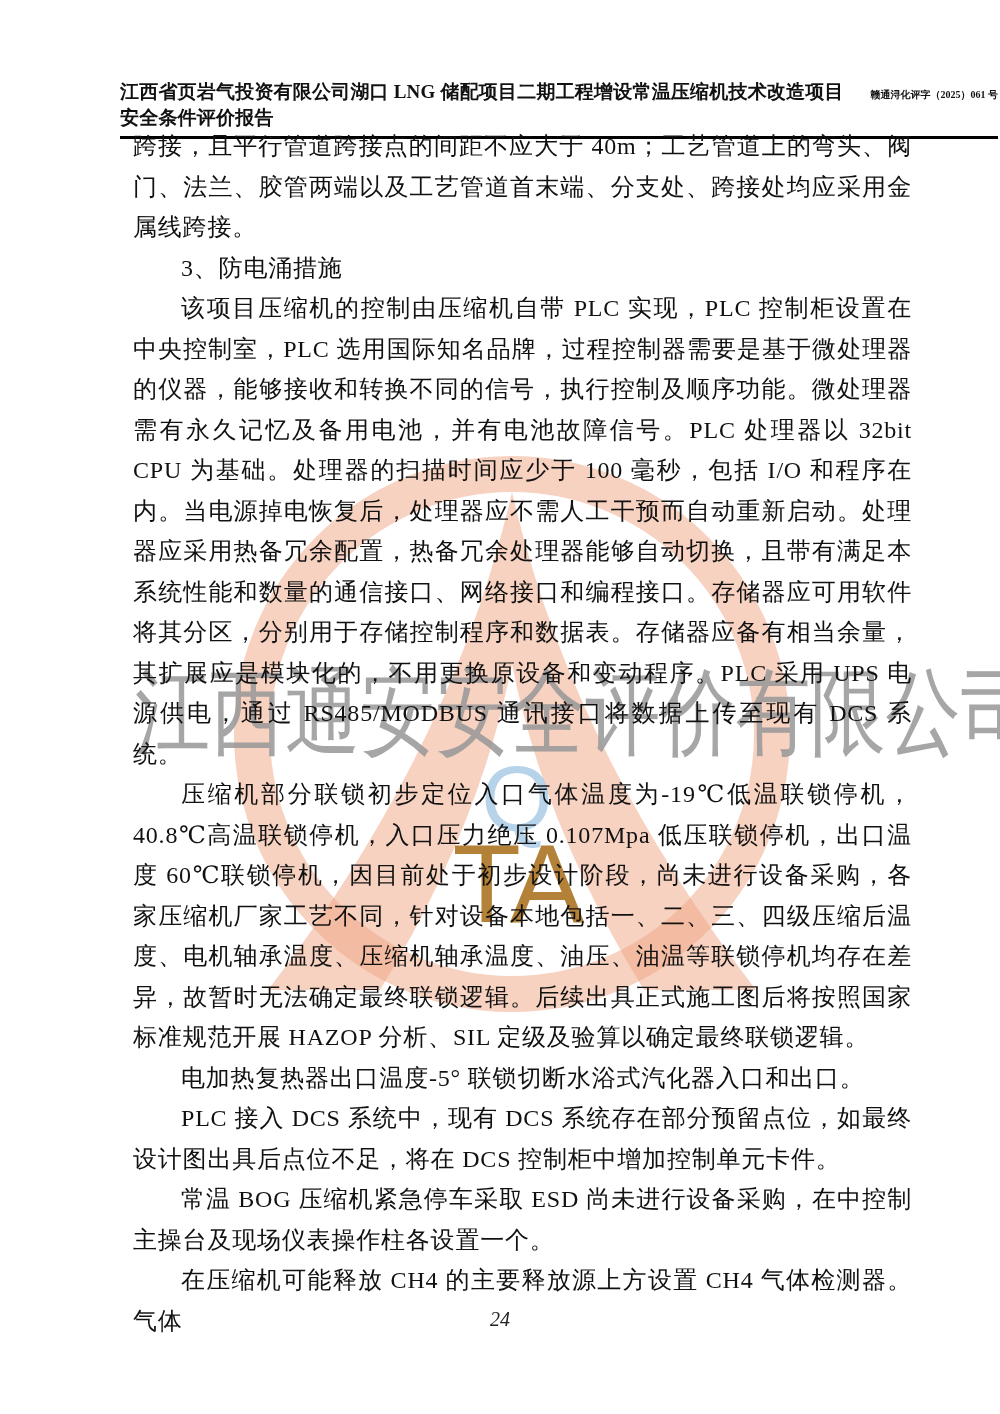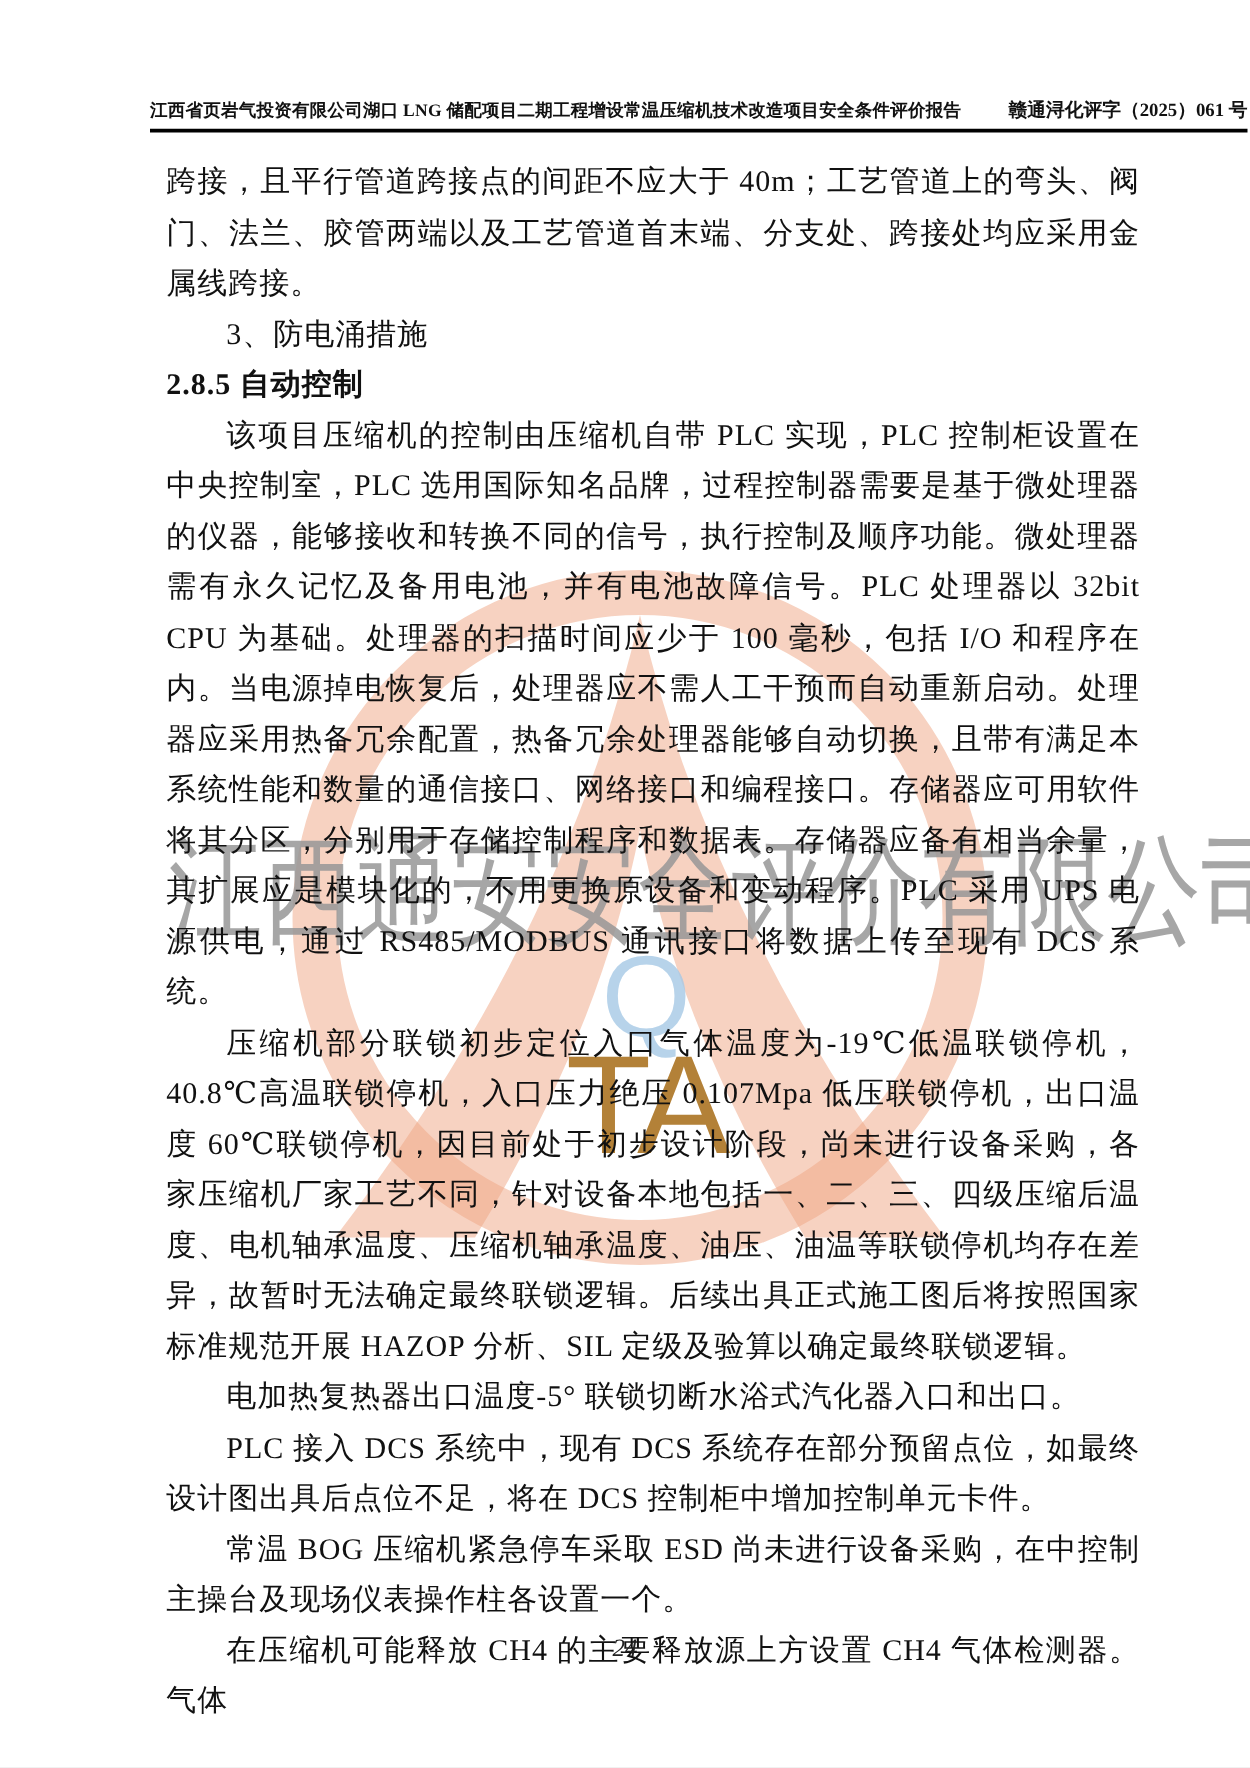--- a/index.html
+++ b/index.html
@@ -39,22 +39,22 @@
   
   .content-layer { position:absolute; inset:0; z-index:1; }
 
   .doc-header {
     position:absolute; left:120px; top:79px; width:878px;
     display:flex; justify-content:space-between; align-items:baseline;
     border-bottom:3px solid #000;
     padding-bottom:5px;
     font-weight:bold;
   }
-  .doc-header .left  { font-size:14px; letter-spacing:0.2px; }
-  .doc-header .right { font-size:15px; white-space:nowrap; margin-left:13px; }
+  .doc-header .left  { font-size:19px; letter-spacing:0.2px; }
+  .doc-header .right { font-size:10px; white-space:nowrap; margin-left:13px; }
 
   .doc-body {
     position:absolute; left:133px; top:126px; width:779px;
     font-size:24px; line-height:40.5px; letter-spacing:0.8px;
     text-align:justify;
   }
   .doc-body p { margin:0; }
   .indent { text-indent:2em; }
   .heading { font-weight:bold; }
 
@@ -82,21 +82,20 @@
   <div class="content-layer">
 
     <div class="doc-header">
       <span class="left">江西省页岩气投资有限公司湖口 LNG 储配项目二期工程增设常温压缩机技术改造项目安全条件评价报告</span>
       <span class="right">赣通浔化评字（2025）061 号</span>
     </div>
 
     <div class="doc-body">
       <p>跨接，且平行管道跨接点的间距不应大于 40m；工艺管道上的弯头、阀门、法兰、胶管两端以及工艺管道首末端、分支处、跨接处均应采用金属线跨接。</p>
       <p class="indent">3、防电涌措施</p>
-      <p class="heading">2.8.5 自动控制</p>
       <p class="indent">该项目压缩机的控制由压缩机自带 PLC 实现，PLC 控制柜设置在中央控制室，PLC 选用国际知名品牌，过程控制器需要是基于微处理器的仪器，能够接收和转换不同的信号，执行控制及顺序功能。微处理器需有永久记忆及备用电池，并有电池故障信号。PLC 处理器以 32bit CPU 为基础。处理器的扫描时间应少于 100 毫秒，包括 I/O 和程序在内。当电源掉电恢复后，处理器应不需人工干预而自动重新启动。处理器应采用热备冗余配置，热备冗余处理器能够自动切换，且带有满足本系统性能和数量的通信接口、网络接口和编程接口。存储器应可用软件将其分区，分别用于存储控制程序和数据表。存储器应备有相当余量，其扩展应是模块化的，不用更换原设备和变动程序。PLC 采用 UPS 电源供电，通过 RS485/MODBUS 通讯接口将数据上传至现有 DCS 系统。</p>
       <p class="indent">压缩机部分联锁初步定位入口气体温度为-19℃低温联锁停机，40.8℃高温联锁停机，入口压力绝压 0.107Mpa 低压联锁停机，出口温度 60℃联锁停机，因目前处于初步设计阶段，尚未进行设备采购，各家压缩机厂家工艺不同，针对设备本地包括一、二、三、四级压缩后温度、电机轴承温度、压缩机轴承温度、油压、油温等联锁停机均存在差异，故暂时无法确定最终联锁逻辑。后续出具正式施工图后将按照国家标准规范开展 HAZOP 分析、SIL 定级及验算以确定最终联锁逻辑。</p>
       <p class="indent">电加热复热器出口温度-5° 联锁切断水浴式汽化器入口和出口。</p>
       <p class="indent">PLC 接入 DCS 系统中，现有 DCS 系统存在部分预留点位，如最终设计图出具后点位不足，将在 DCS 控制柜中增加控制单元卡件。</p>
       <p class="indent">常温 BOG 压缩机紧急停车采取 ESD 尚未进行设备采购，在中控制主操台及现场仪表操作柱各设置一个。</p>
       <p class="indent">在压缩机可能释放 CH4 的主要释放源上方设置 CH4 气体检测器。气体</p>
     </div>
 
     <div class="page-number">24</div>
 

